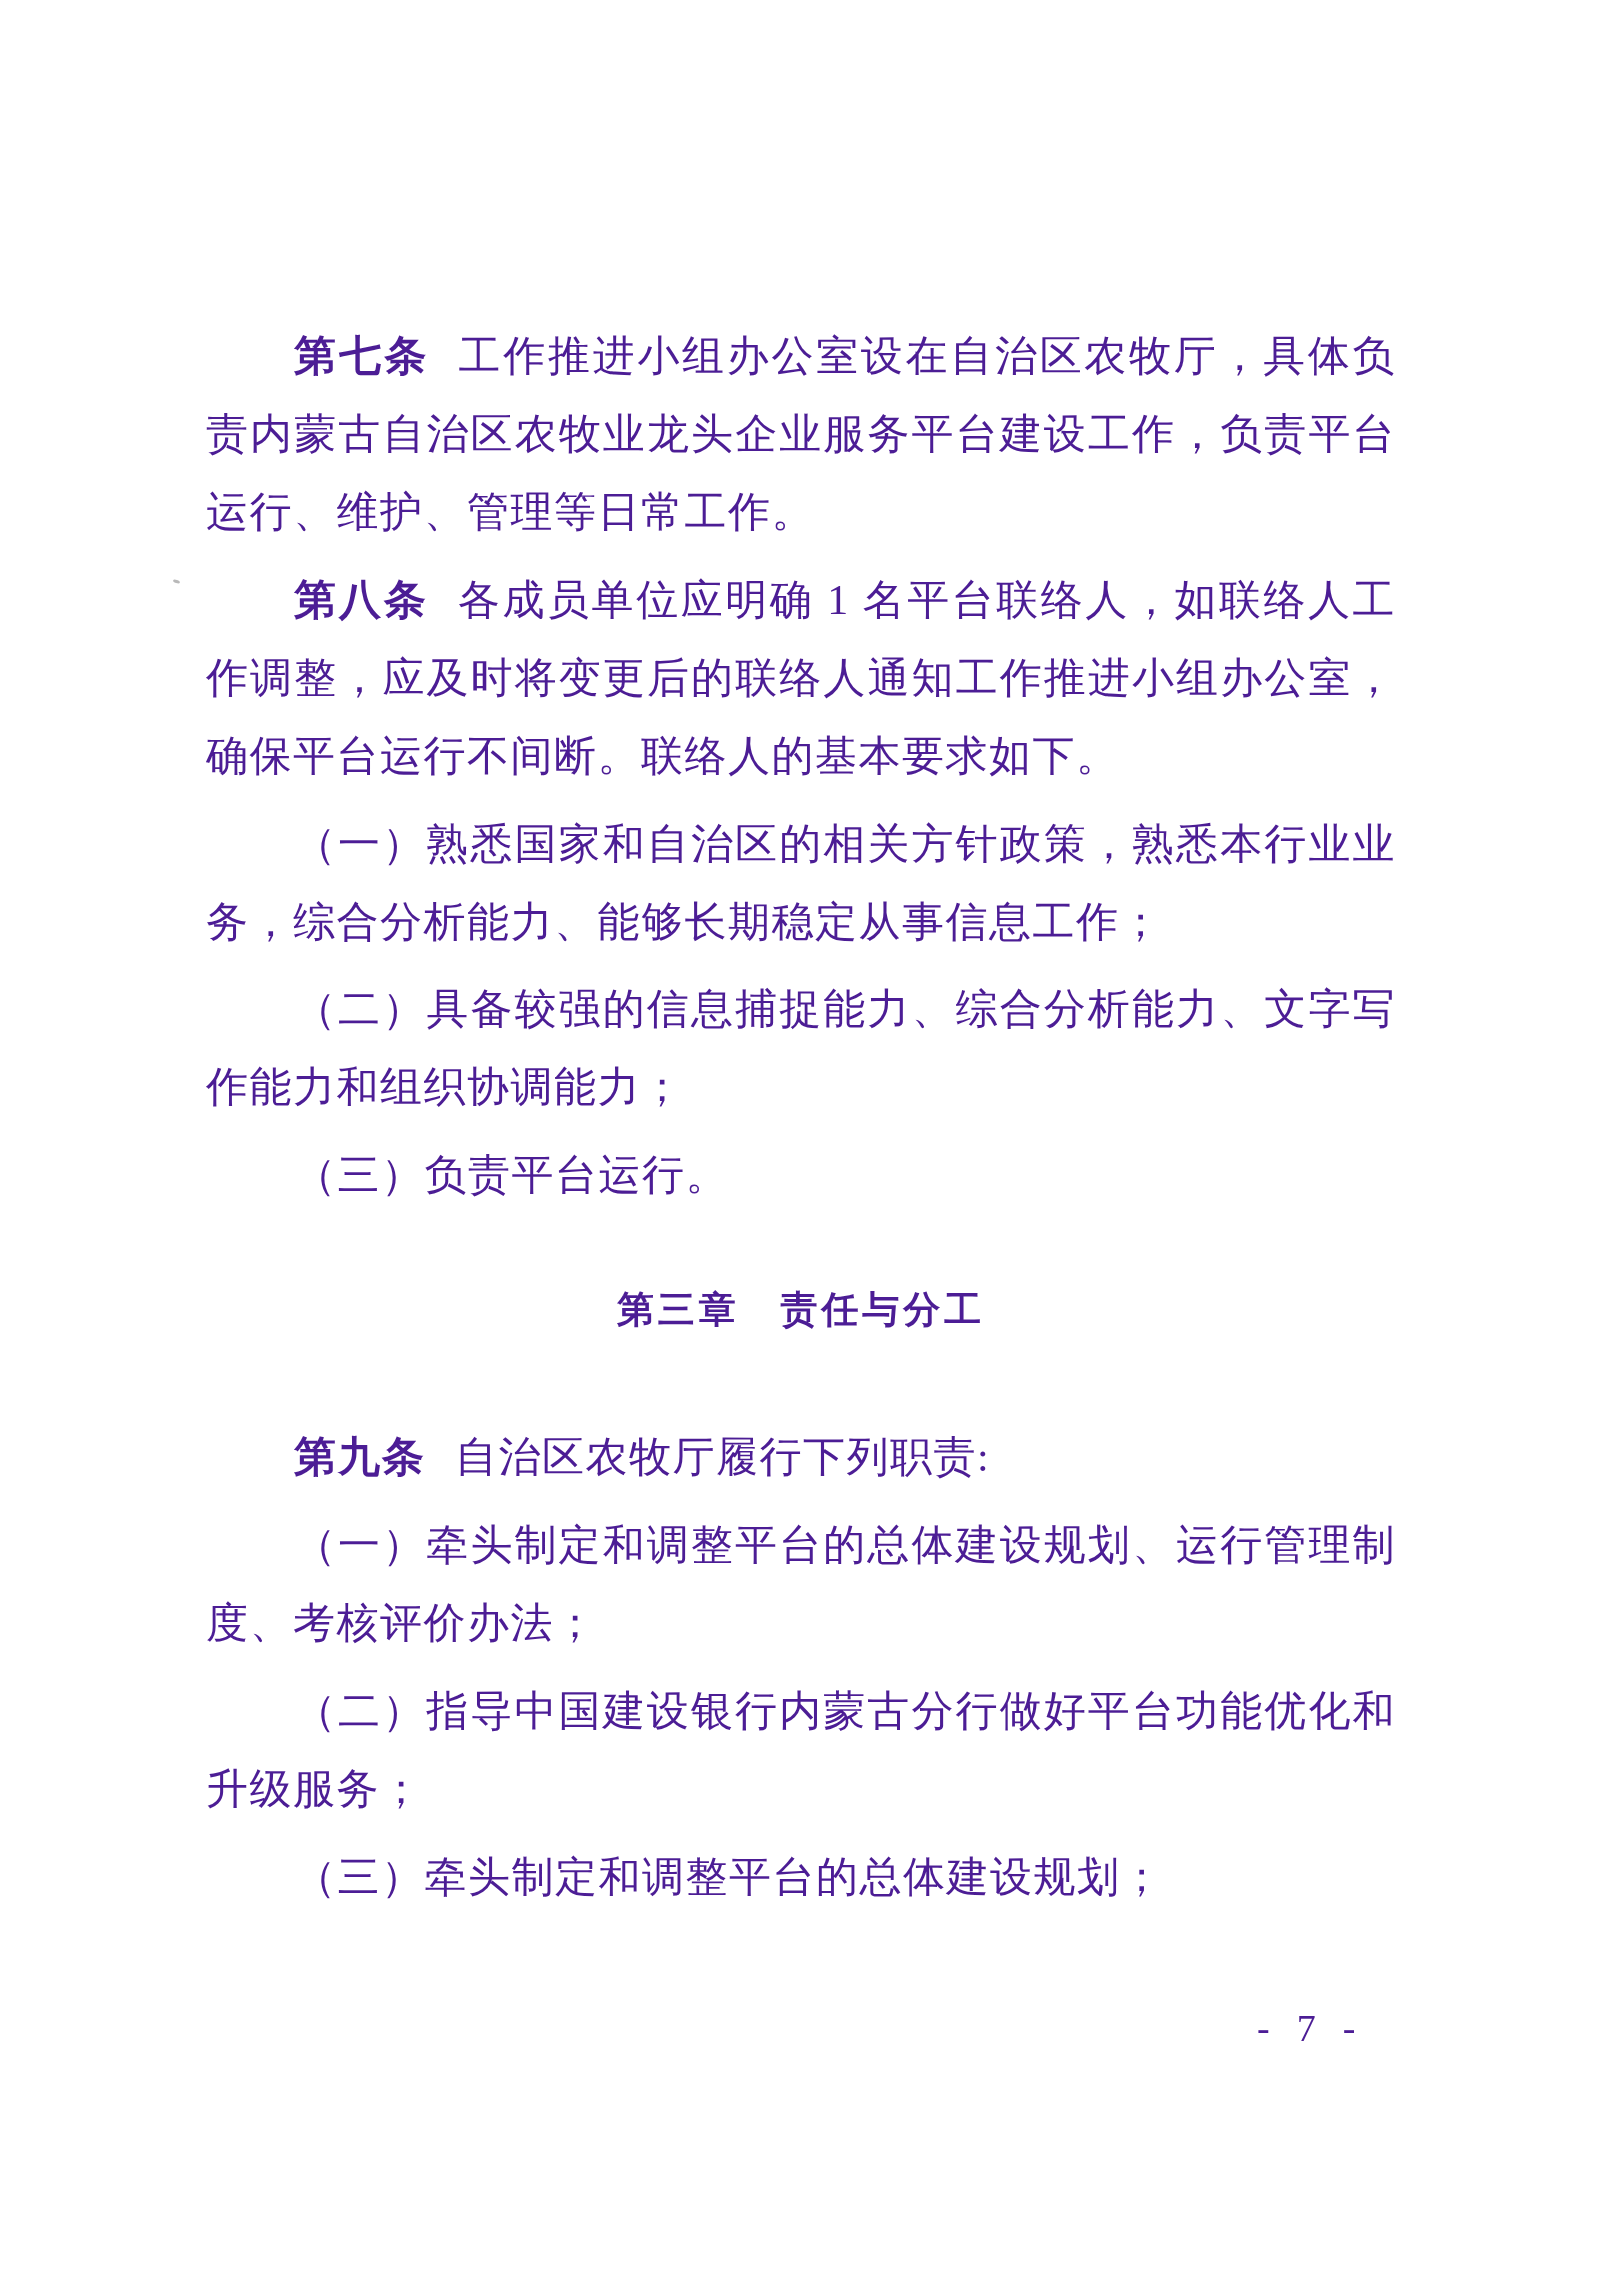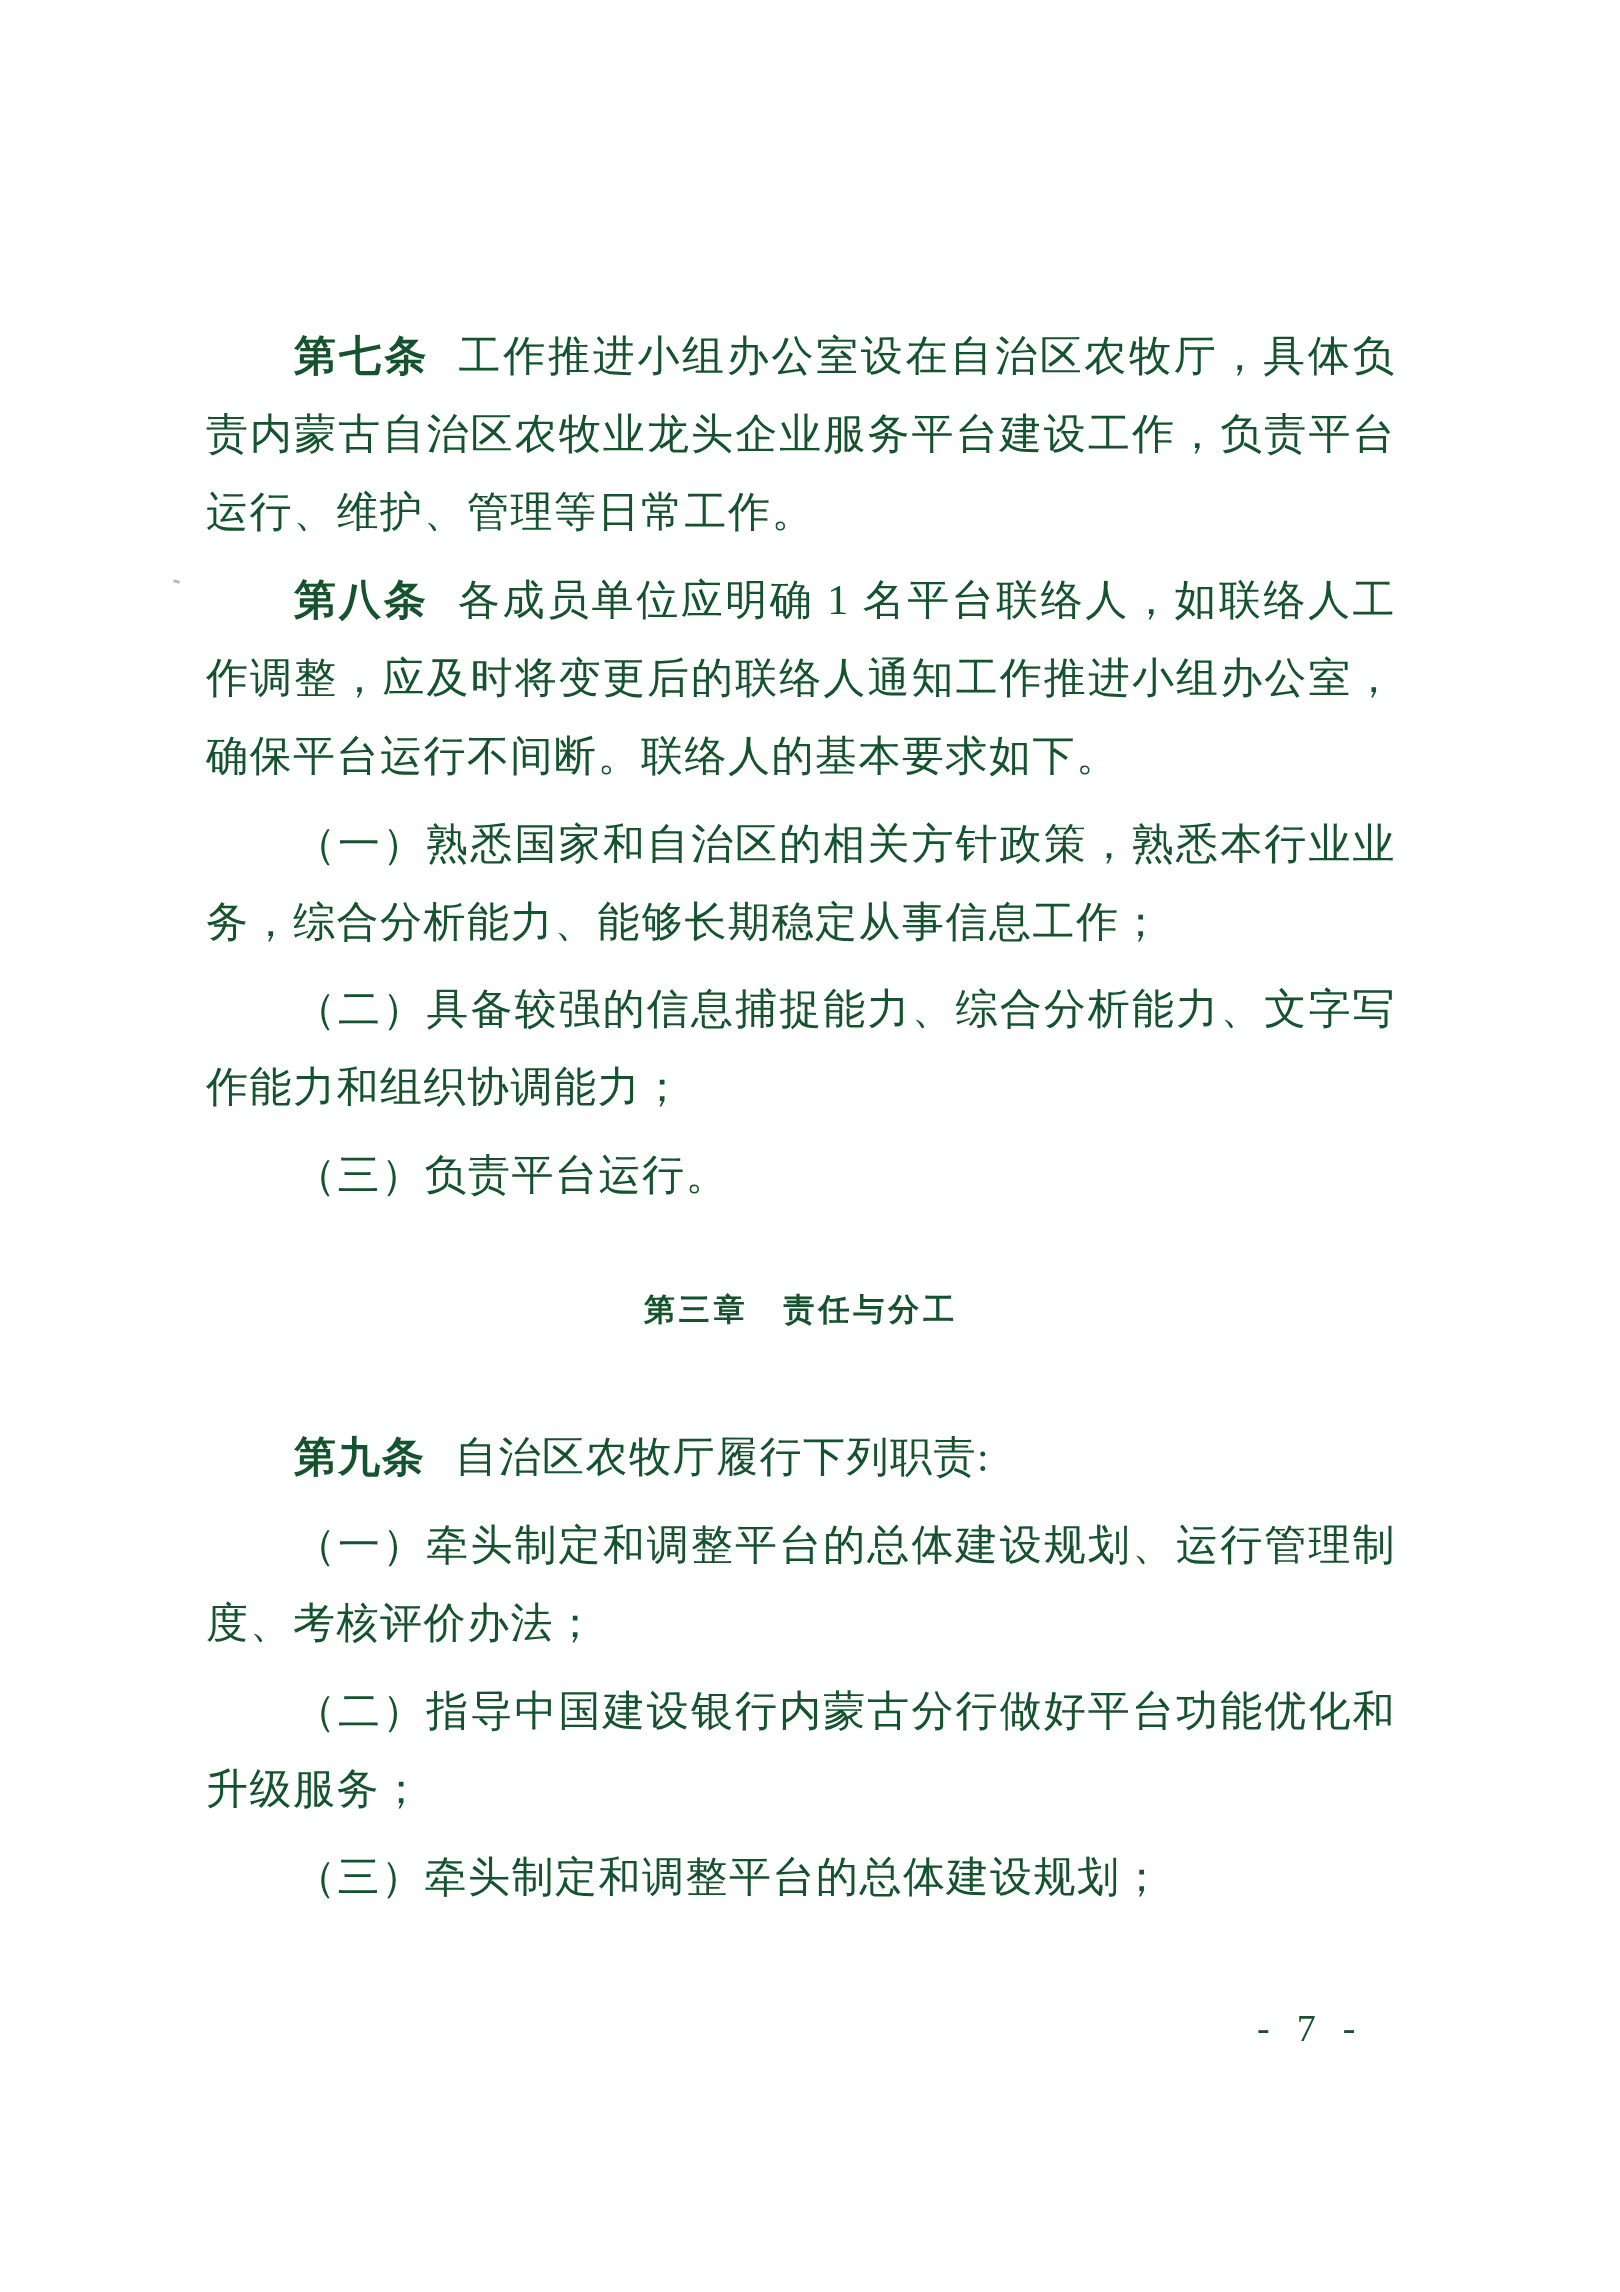--- a/index.html
+++ b/index.html
@@ -7,21 +7,21 @@
     padding: 0;
     background: #d9d9d9;
   }
   .page {
     position: relative;
     width: 1620px;
     height: 2293px;
     margin: 0 auto;
     background: #ffffff;
     font-family: "Liberation Serif", "DejaVu Serif", serif;
-    color: #14532d;
+    color: #4c1d95;
     overflow: hidden;
   }
   .content {
     position: absolute;
     left: 206px;
     top: 317px;
     width: 1190px;
     font-size: 42px;
     line-height: 78px;
     letter-spacing: 1.5px;
@@ -41,21 +41,21 @@
     font-weight: bold;
     font-family: "Liberation Sans", "DejaVu Sans", sans-serif;
     margin-right: 29px;
     letter-spacing: 2px;
   }
   .chapter-heading {
     margin: 57px 0 0 0;
     padding: 0;
     text-indent: 0;
     text-align: center;
-    font-size: 31px;
+    font-size: 37px;
     line-height: 78px;
     font-weight: bold;
     font-family: "Liberation Sans", "DejaVu Sans", sans-serif;
     letter-spacing: 3.9px;
   }
   .page-number {
     position: absolute;
     left: 1257px;
     top: 2005px;
     font-size: 38px;

